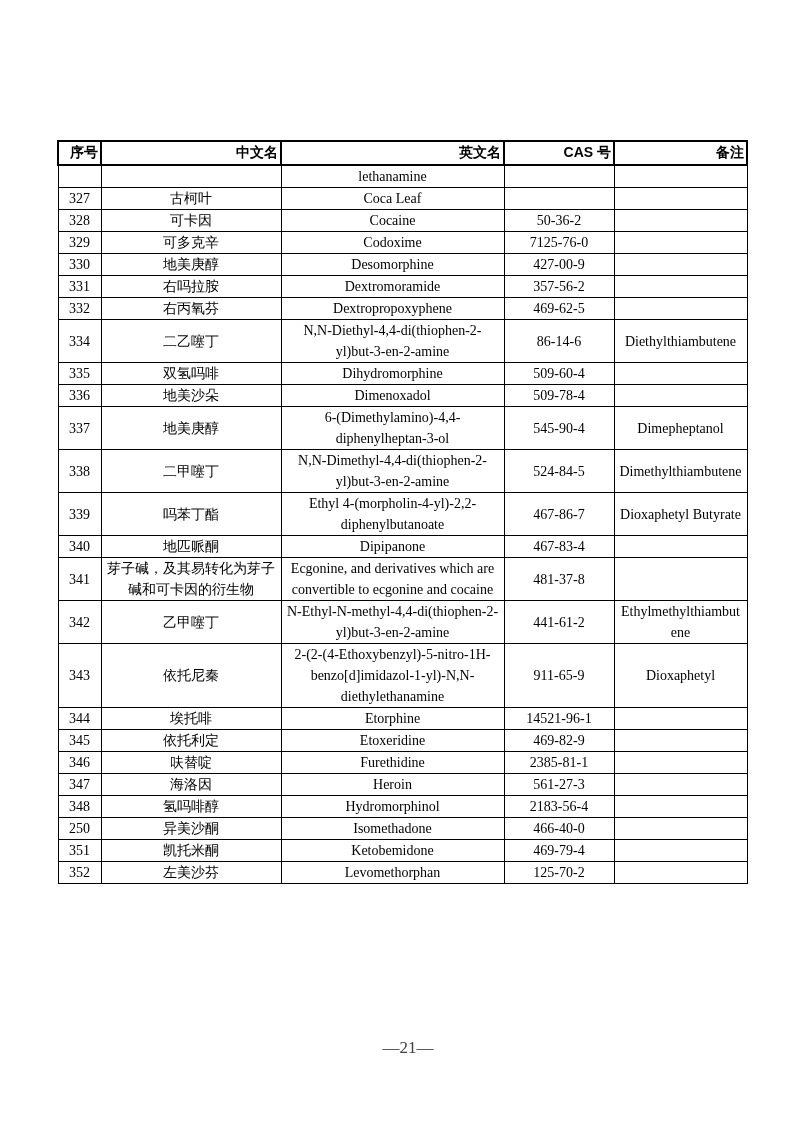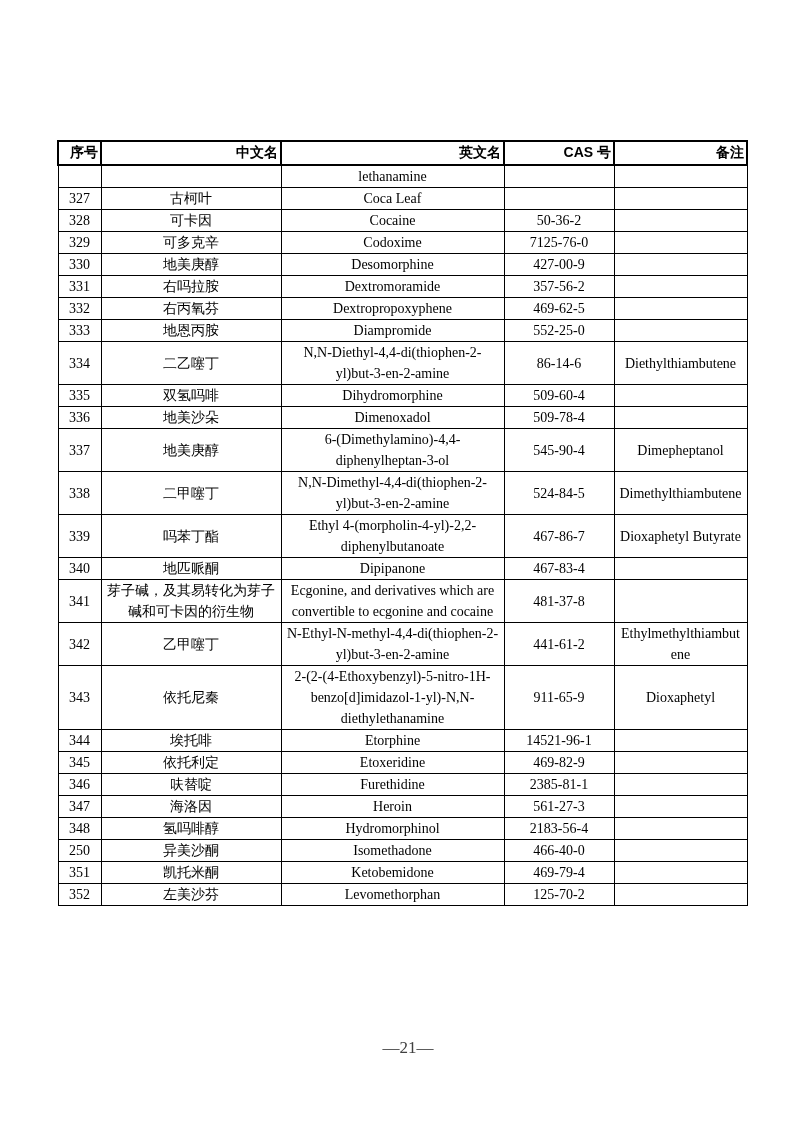--- a/index.html
+++ b/index.html
@@ -128,27 +128,20 @@
           <td class="col-note"></td>
         </tr>
         <tr>
           <td class="col-no">332</td>
           <td class="col-cn">右丙氧芬</td>
           <td class="col-en">Dextropropoxyphene</td>
           <td class="col-cas">469-62-5</td>
           <td class="col-note"></td>
         </tr>
         <tr>
-          <td class="col-no">333</td>
-          <td class="col-cn">地恩丙胺</td>
-          <td class="col-en">Diampromide</td>
-          <td class="col-cas">552-25-0</td>
-          <td class="col-note"></td>
-        </tr>
-        <tr>
           <td class="col-no">334</td>
           <td class="col-cn">二乙噻丁</td>
           <td class="col-en">N,N-Diethyl-4,4-di(thiophen-2-yl)but-3-en-2-amine</td>
           <td class="col-cas">86-14-6</td>
           <td class="col-note">Diethylthiambutene</td>
         </tr>
         <tr>
           <td class="col-no">335</td>
           <td class="col-cn">双氢吗啡</td>
           <td class="col-en">Dihydromorphine</td>

